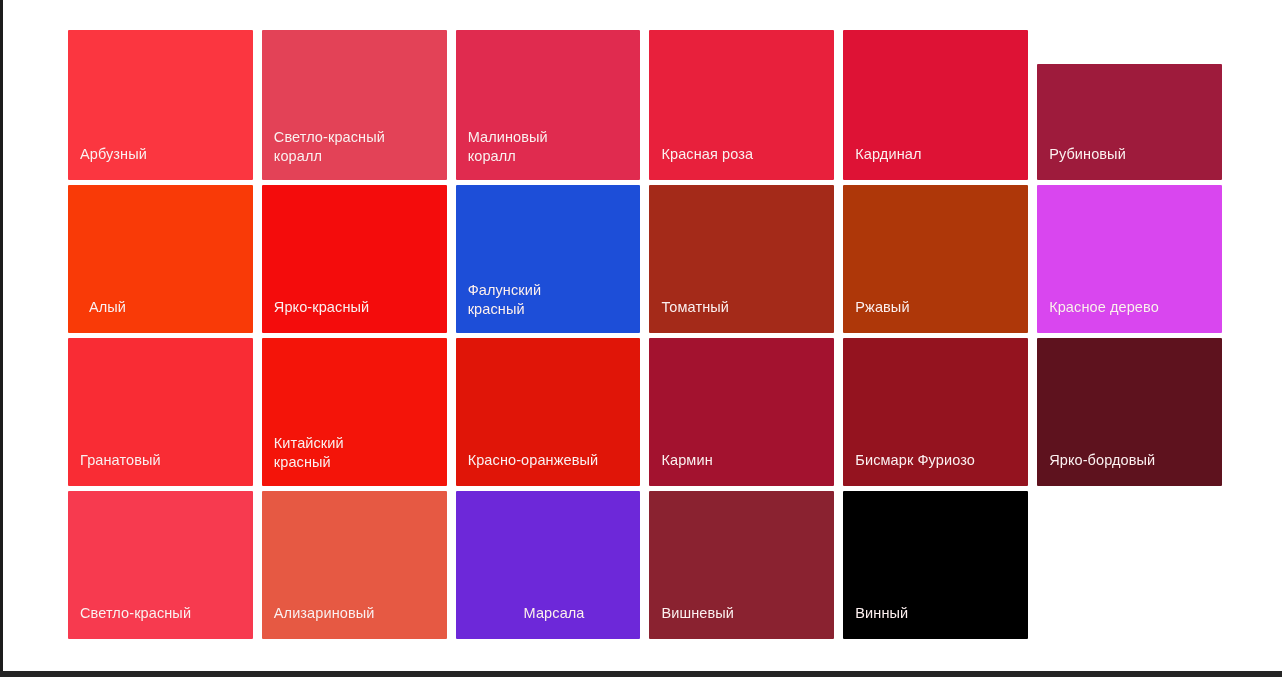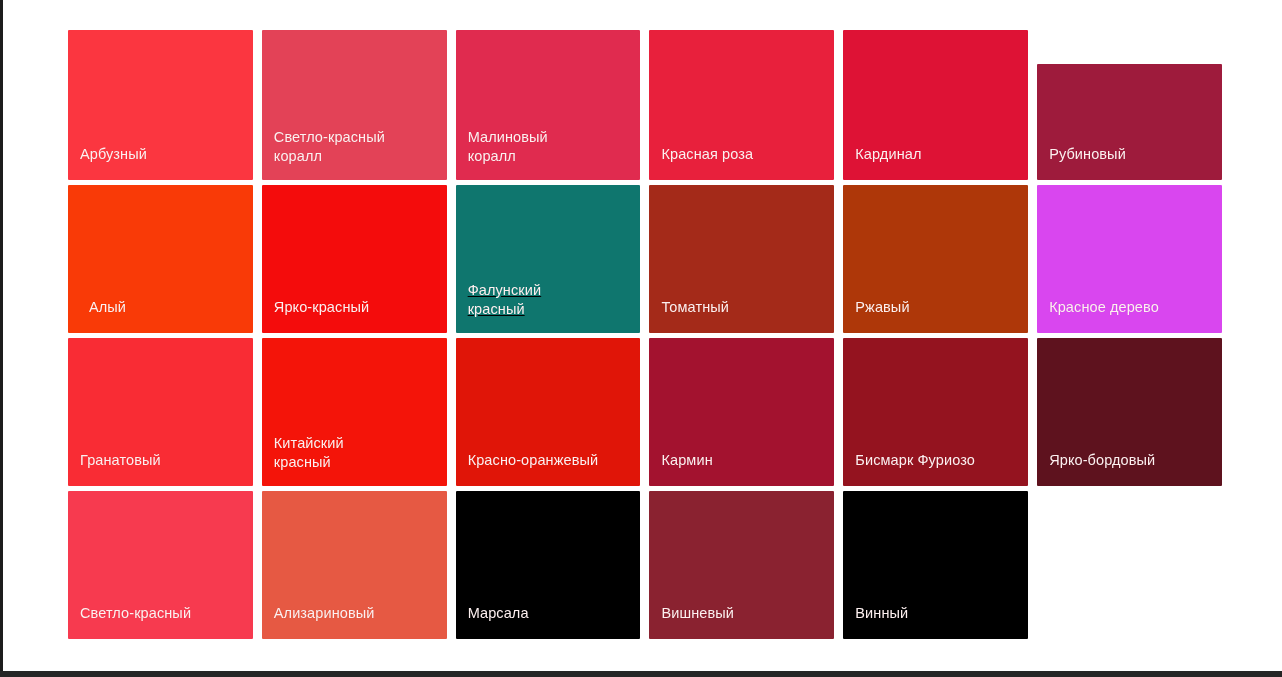--- a/index.html
+++ b/index.html
@@ -99,21 +99,21 @@
       </div>
       <div class="swatch" style="background: rgb(158, 27, 60); margin-top: 34px;">
         <span class="swatch-label">Рубиновый</span>
       </div>
       <div class="swatch" style="background: rgb(249, 58, 7); padding-left: 9px;">
         <span class="swatch-label">Алый</span>
       </div>
       <div class="swatch" style="background: rgb(244, 12, 12);">
         <span class="swatch-label">Ярко-красный</span>
       </div>
-      <div class="swatch two-line" style="background: #0f766e; text-decoration: underline;">
+      <div class="swatch two-line" style="background: #1d4ed8;">
         <span class="swatch-label">Фалунский
 красный</span>
       </div>
       <div class="swatch" style="background: rgb(164, 42, 25);">
         <span class="swatch-label">Томатный</span>
       </div>
       <div class="swatch" style="background: rgb(174, 55, 9);">
         <span class="swatch-label">Ржавый</span>
       </div>
       <div class="swatch" style="background: #d946ef;">
@@ -137,21 +137,21 @@
       </div>
       <div class="swatch" style="background: rgb(94, 18, 30);">
         <span class="swatch-label">Ярко-бордовый</span>
       </div>
       <div class="swatch" style="background: rgb(247, 58, 79);">
         <span class="swatch-label">Светло-красный</span>
       </div>
       <div class="swatch" style="background: rgb(230, 89, 67);">
         <span class="swatch-label">Ализариновый</span>
       </div>
-      <div class="swatch" style="background: #000000;">
+      <div class="swatch" style="background: #6d28d9; justify-content: center;">
         <span class="swatch-label">Марсала</span>
       </div>
       <div class="swatch" style="background: rgb(138, 34, 48); text-align: right;">
         <span class="swatch-label">Вишневый</span>
       </div>
       <div class="swatch" style="background: #000000;">
         <span class="swatch-label">Винный</span>
       </div>
     </div>
 

